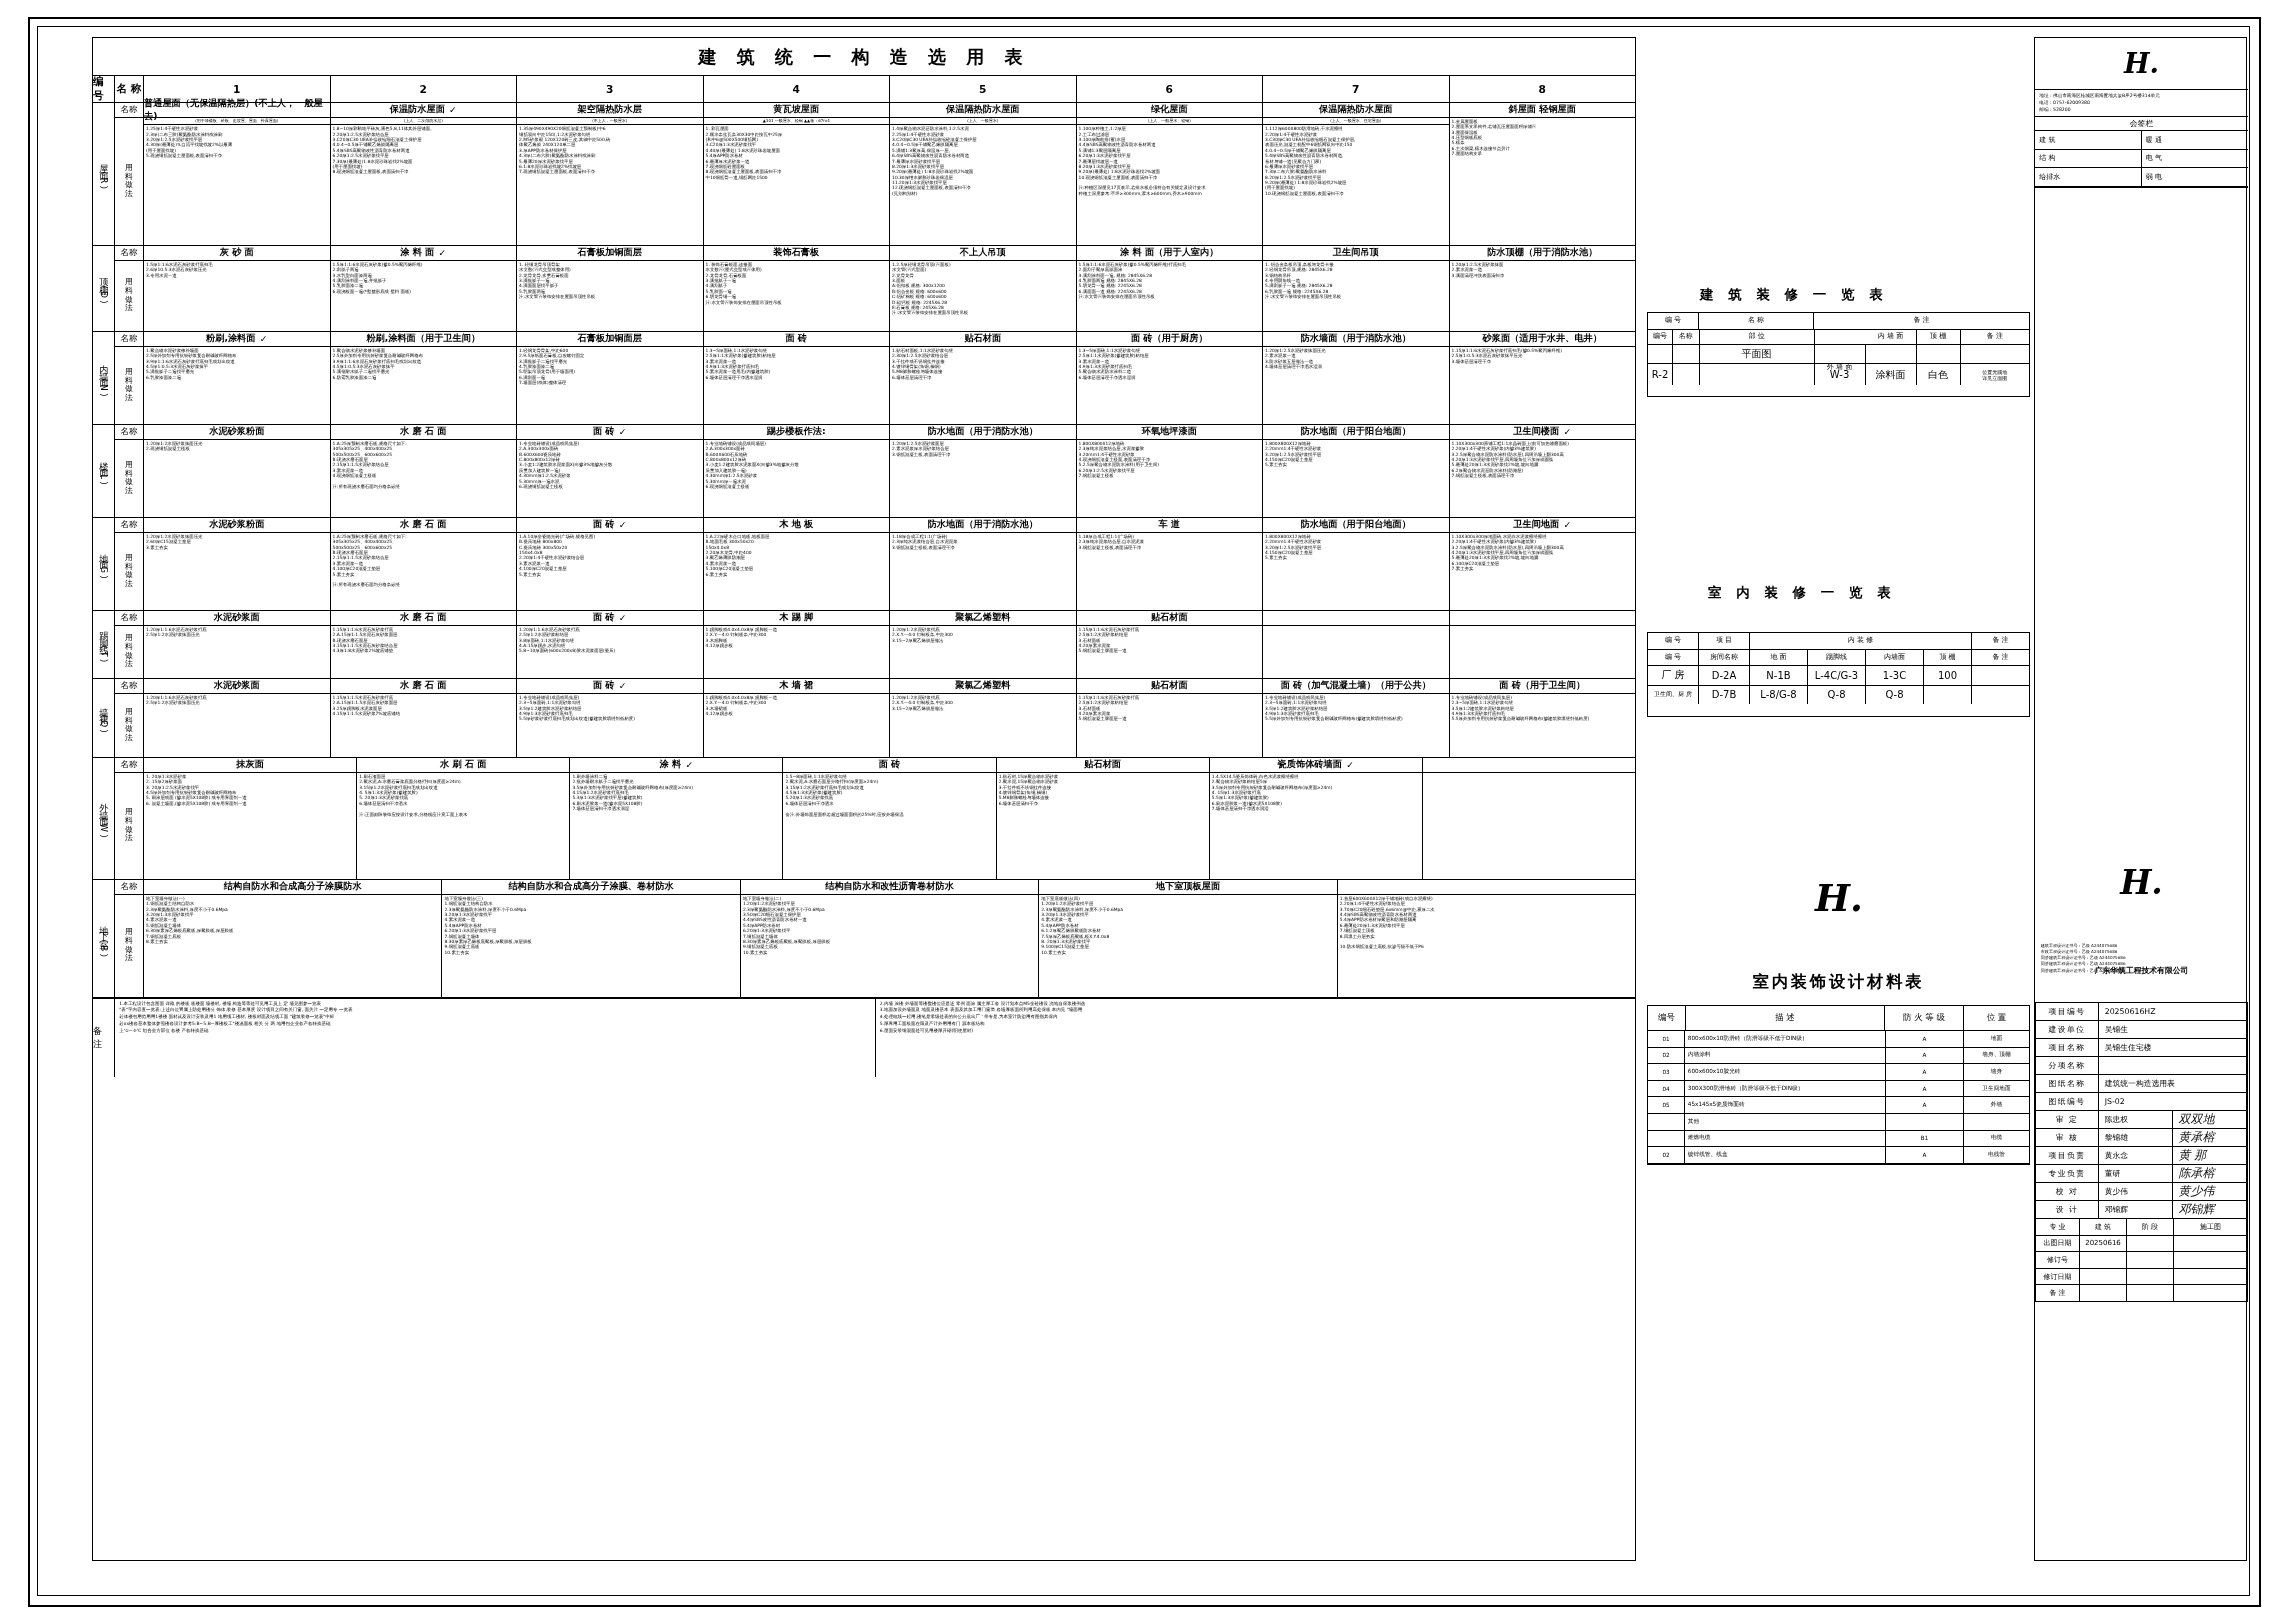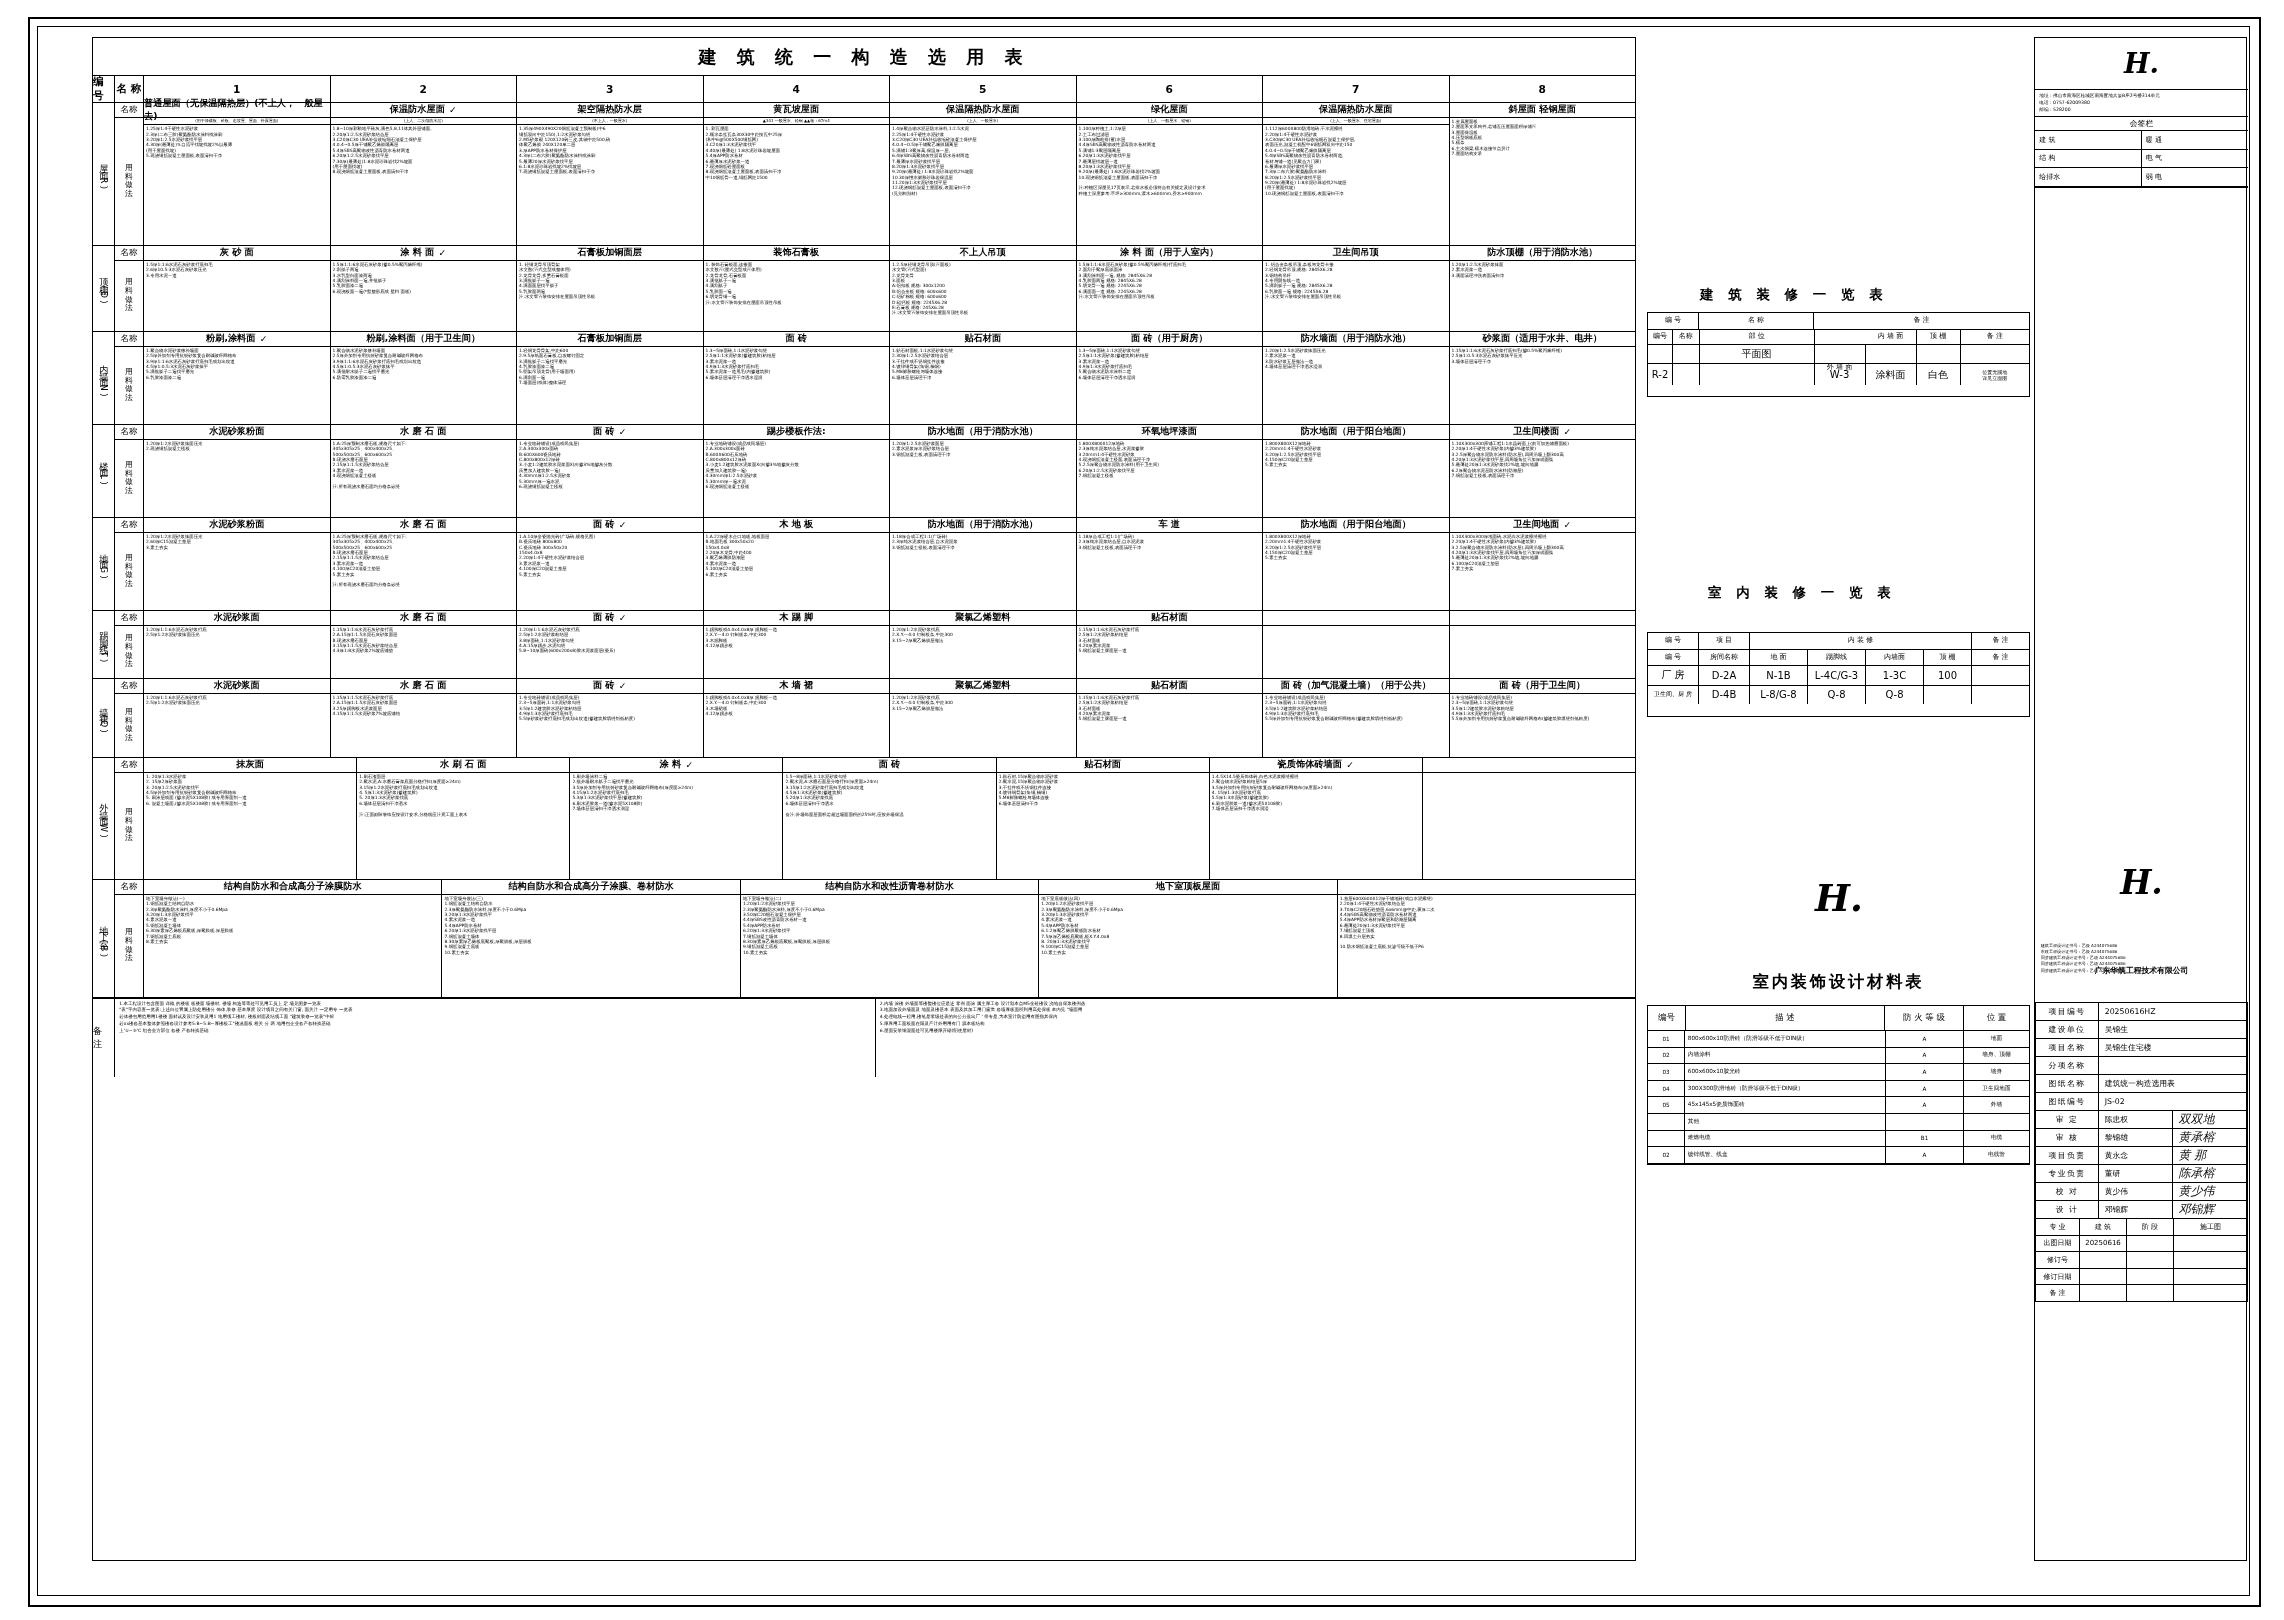--- a/index.html
+++ b/index.html
@@ -918,21 +918,21 @@
       <div style="width:50px;">厂 房</div>
       <div style="width:50px;">D-2A</div>
       <div style="width:57px;">N-1B</div>
       <div style="width:57px;">L-4C/G-3</div>
       <div style="width:57px;">1-3C</div>
       <div style="flex:1;">100</div>
       <div style="width:57px;"></div>
     </div>
     <div class="mt-row" style="height:18.5px;">
       <div style="width:50px;font-size:6px;">卫生间、厨 房</div>
-      <div style="width:50px;">D-4B</div>
+      <div style="width:50px;">D-7B</div>
       <div style="width:57px;">L-8/G-8</div>
       <div style="width:57px;">Q-8</div>
       <div style="width:57px;">Q-8</div>
       <div style="flex:1;"></div>
       <div style="width:57px;"></div>
     </div>
   </div>
 
   <div style="position:absolute;left:1768px;top:859px;width:142px;height:78px;display:flex;align-items:center;justify-content:center;font-family:'DejaVu Serif','Liberation Serif',serif;font-size:37px;font-style:italic;font-weight:bold;">H.</div>
 

